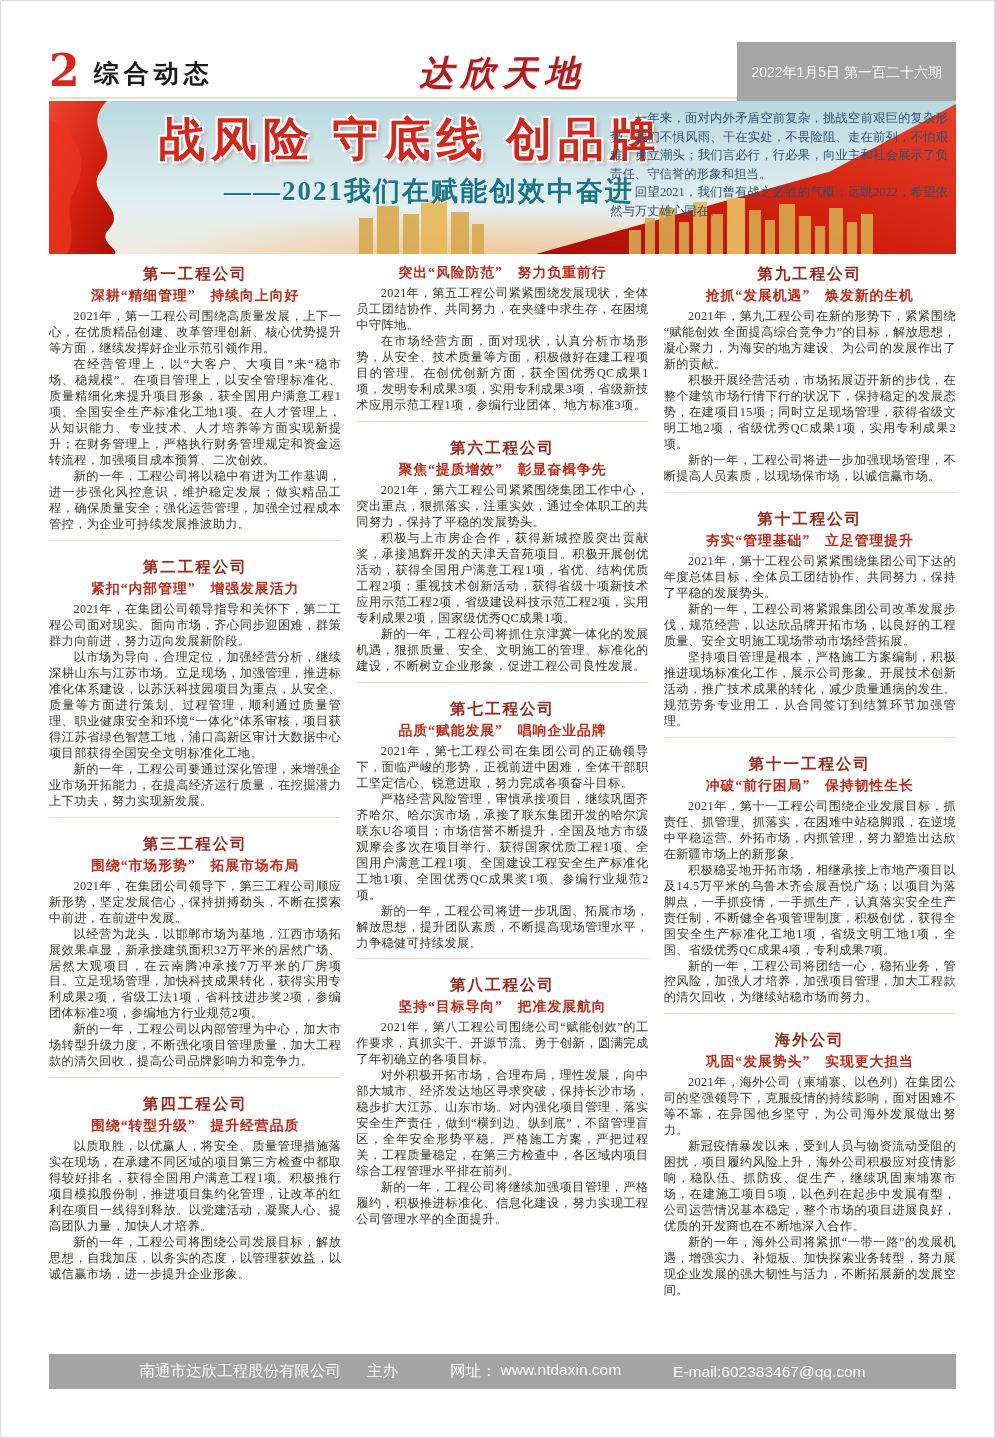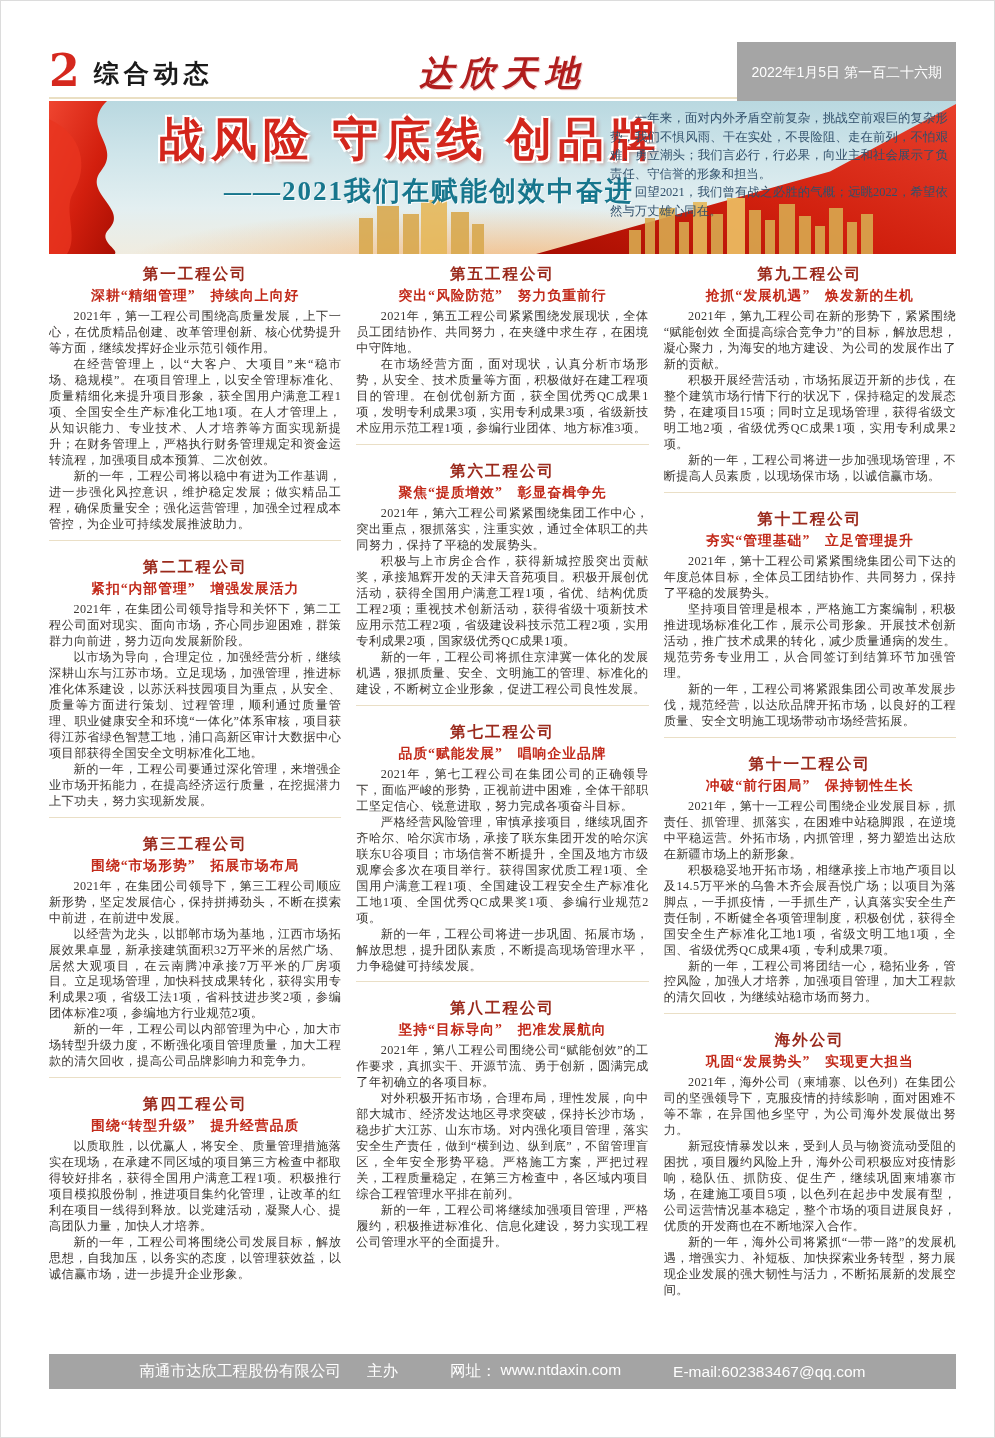--- a/index.html
+++ b/index.html
@@ -182,21 +182,20 @@
     <h3 class="article-company">第四工程公司</h3>
     <h4 class="article-headline">围绕“转型升级”　提升经营品质</h4>
     <div class="article-body">
             <p>以质取胜，以优赢人，将安全、质量管理措施落实在现场，在承建不同区域的项目第三方检查中都取得较好排名，获得全国用户满意工程1项。积极推行项目模拟股份制，推进项目集约化管理，让改革的红利在项目一线得到释放。以党建活动，凝聚人心、提高团队力量，加快人才培养。</p>
             <p>新的一年，工程公司将围绕公司发展目标，解放思想，自我加压，以务实的态度，以管理获效益，以诚信赢市场，进一步提升企业形象。</p>
           </div>
   </article>
 </div>
     <div class="column">
   <article class="article">
-    <h3 class="article-company">第五工程公司</h3>
     <h4 class="article-headline">突出“风险防范”　努力负重前行</h4>
     <div class="article-body">
             <p>2021年，第五工程公司紧紧围绕发展现状，全体员工团结协作、共同努力，在夹缝中求生存，在困境中守阵地。</p>
             <p>在市场经营方面，面对现状，认真分析市场形势，从安全、技术质量等方面，积极做好在建工程项目的管理。在创优创新方面，获全国优秀QC成果1项，发明专利成果3项，实用专利成果3项，省级新技术应用示范工程1项，参编行业团体、地方标准3项。</p>
           </div>
   </article>
 
   <article class="article">
     <h3 class="article-company">第六工程公司</h3>
     <h4 class="article-headline">聚焦“提质增效”　彰显奋楫争先</h4>
@@ -236,22 +235,22 @@
             <p>积极开展经营活动，市场拓展迈开新的步伐，在整个建筑市场行情下行的状况下，保持稳定的发展态势，在建项目15项；同时立足现场管理，获得省级文明工地2项，省级优秀QC成果1项，实用专利成果2项。</p>
             <p>新的一年，工程公司将进一步加强现场管理，不断提高人员素质，以现场保市场，以诚信赢市场。</p>
           </div>
   </article>
 
   <article class="article">
     <h3 class="article-company">第十工程公司</h3>
     <h4 class="article-headline">夯实“管理基础”　立足管理提升</h4>
     <div class="article-body">
             <p>2021年，第十工程公司紧紧围绕集团公司下达的年度总体目标，全体员工团结协作、共同努力，保持了平稳的发展势头。</p>
+            <p>新的一年，工程公司将紧跟集团公司改革发展步伐，规范经营，以达欣品牌开拓市场，以良好的工程质量、安全文明施工现场带动市场经营拓展。</p>
             <p>坚持项目管理是根本，严格施工方案编制，积极推进现场标准化工作，展示公司形象。开展技术创新活动，推广技术成果的转化，减少质量通病的发生。规范劳务专业用工，从合同签订到结算环节加强管理。</p>
-            <p>新的一年，工程公司将紧跟集团公司改革发展步伐，规范经营，以达欣品牌开拓市场，以良好的工程质量、安全文明施工现场带动市场经营拓展。</p>
           </div>
   </article>
 
   <article class="article">
     <h3 class="article-company">第十一工程公司</h3>
     <h4 class="article-headline">冲破“前行困局”　保持韧性生长</h4>
     <div class="article-body">
             <p>2021年，第十一工程公司围绕企业发展目标，抓责任、抓管理、抓落实，在困难中站稳脚跟，在逆境中平稳运营。外拓市场，内抓管理，努力塑造出达欣在新疆市场上的新形象。</p>
             <p>积极稳妥地开拓市场，相继承接上市地产项目以及14.5万平米的乌鲁木齐会展吾悦广场；以项目为落脚点，一手抓疫情，一手抓生产，认真落实安全生产责任制，不断健全各项管理制度，积极创优，获得全国安全生产标准化工地1项，省级文明工地1项，全国、省级优秀QC成果4项，专利成果7项。</p>
             <p>新的一年，工程公司将团结一心，稳拓业务，管控风险，加强人才培养，加强项目管理，加大工程款的清欠回收，为继续站稳市场而努力。</p>

